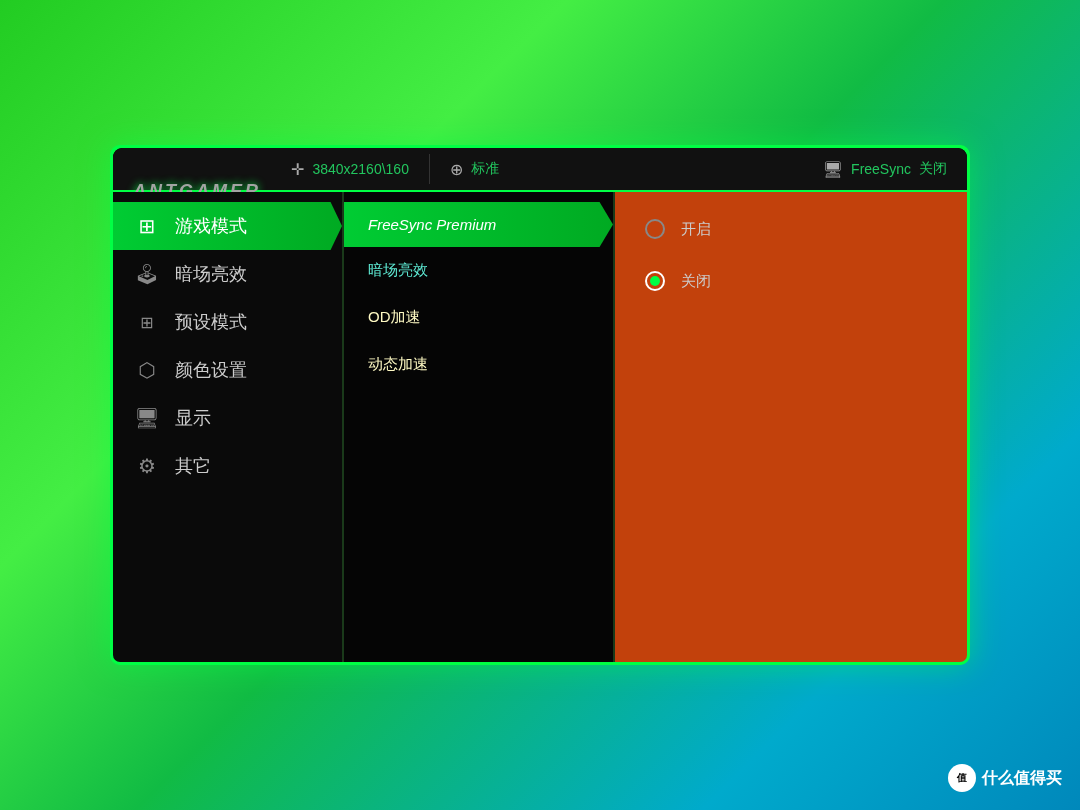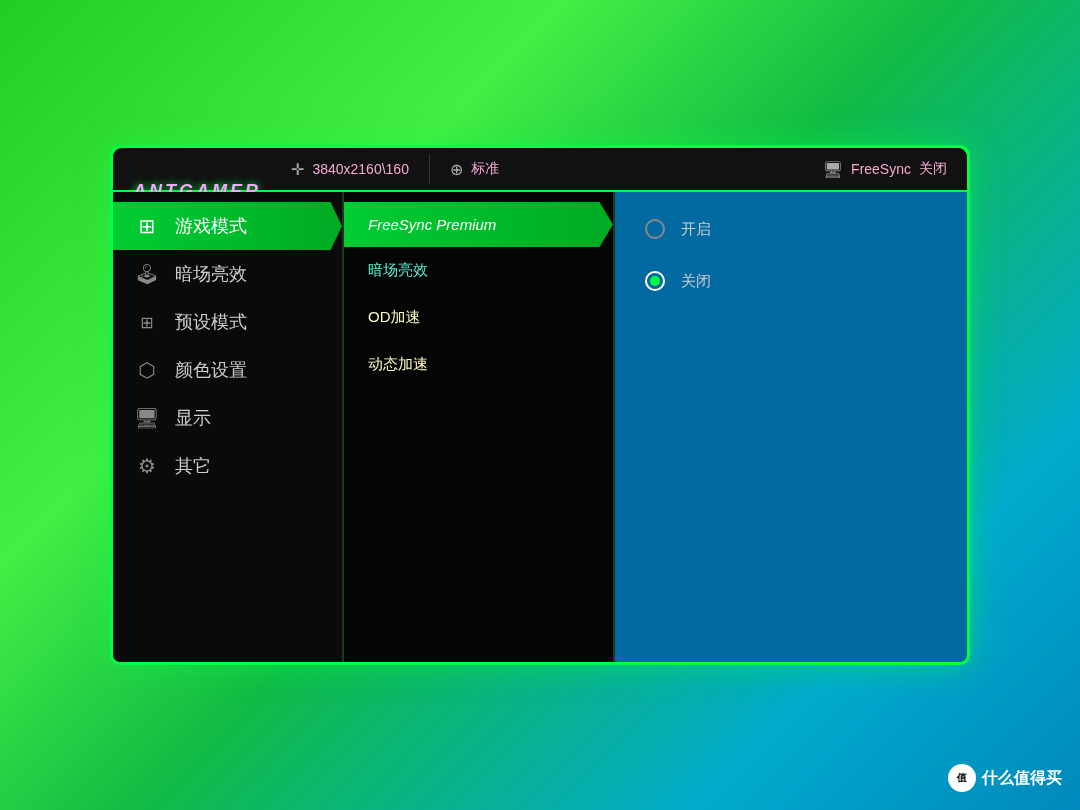--- a/index.html
+++ b/index.html
@@ -42,21 +42,21 @@
       align-items: center;
       background: #111;
       border-bottom: 2px solid #00ff44;
       padding: 0 20px;
       height: 44px;
       border-radius: 9px 9px 0 0;
       gap: 0;
     }
 
     .brand-logo {
-      color: #f0abfc;
+      color: #a3a3a3;
       font-size: 18px;
       font-weight: 900;
       letter-spacing: 3px;
       font-style: italic;
       margin-right: 30px;
       text-shadow: 0 0 8px #00ff44;
       font-family: Arial Black, sans-serif;
       margin-top: 44px;
     }
 
@@ -74,21 +74,21 @@
       color: #fff;
       font-size: 14px;
     }
 
     .top-stat-icon {
       color: #aaa;
       font-size: 16px;
     }
 
     .top-stat-value {
-      color: #f9a8d4;
+      color: #22c55e;
       font-size: 14px;
     }
 
     .top-freesync {
       margin-left: auto;
       display: flex;
       align-items: center;
       gap: 8px;
       color: #fff;
       font-size: 14px;
@@ -169,21 +169,21 @@
       font-style: italic;
     }
 
     .middle-item.inactive {
       color: #5eead4;
     }
 
     
     .right-panel {
       flex: 1;
-      background: #0369a1;
+      background: #c2410c;
       padding: 15px 30px;
       display: flex;
       flex-direction: column;
       gap: 8px;
     }
 
     .option-item {
       display: flex;
       align-items: center;
       gap: 16px;

